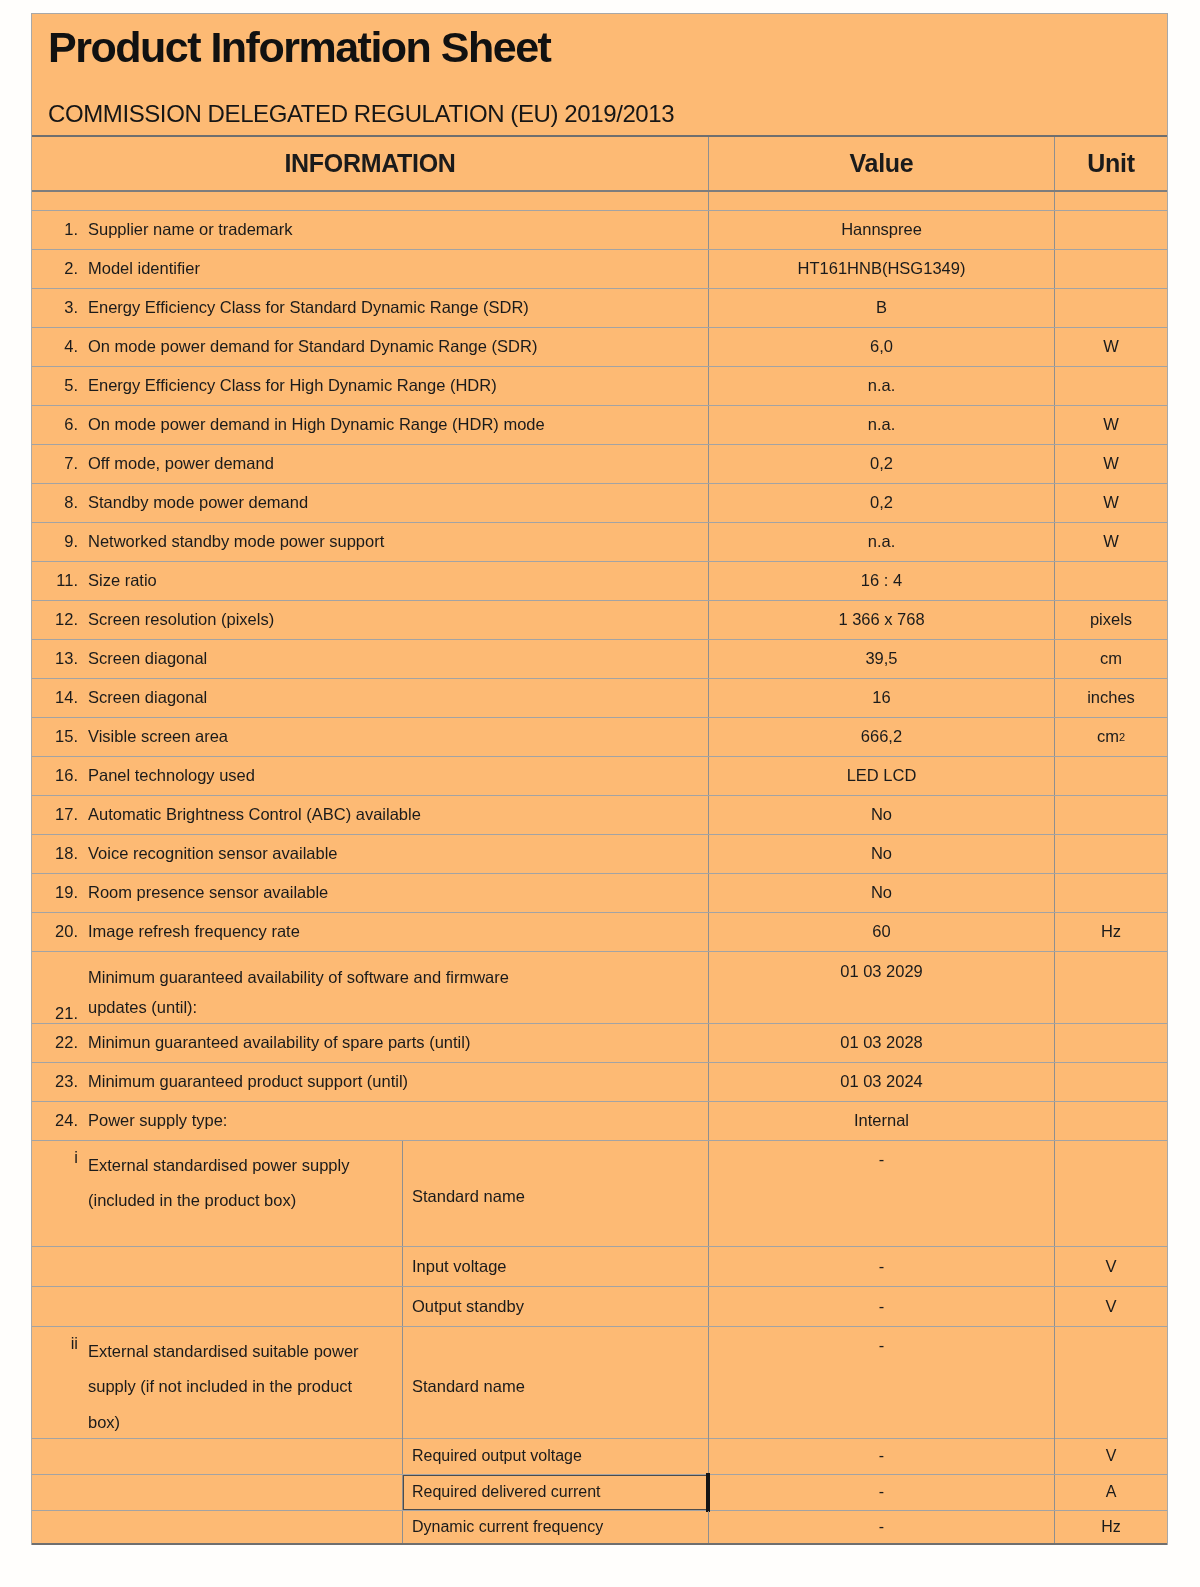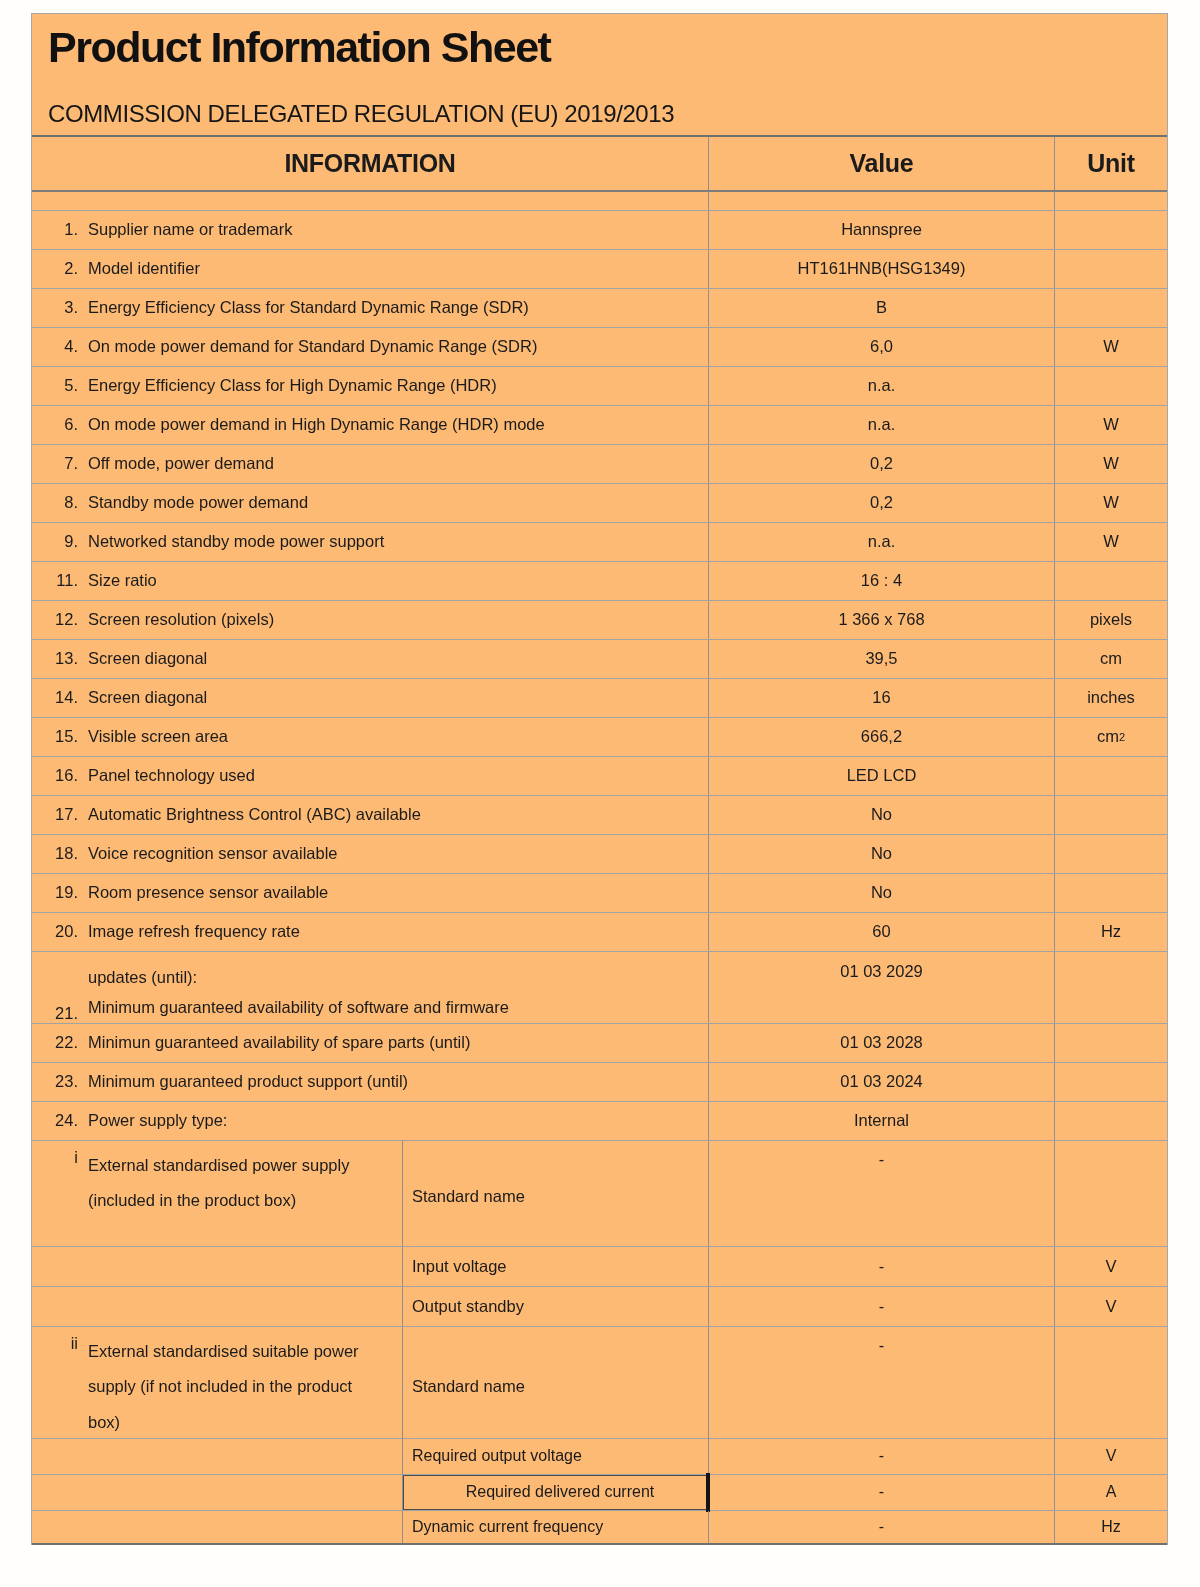--- a/index.html
+++ b/index.html
@@ -49,21 +49,21 @@
   .r-block .c-val { align-items:flex-start; padding-top:9px; }
   .r-blocki  { height:106px; }
   .r-blockii { height:112px; }
 
   .c-sub { display:flex; align-items:center; padding-left:9px; }
   .r-subrow { height:40px; }
   .r-low { height:36px; font-size:16px; }
   .r-last { height:34px; border-bottom:2px solid #6f6f6f; }
 
   
-  .sel { box-shadow:inset 0 0 0 1px #4c4c4c;justify-content:center; }
+  .sel { box-shadow:inset 0 0 0 1px #4c4c4c; }
   .caret { position:absolute; right:-2px; top:-2px; bottom:-2px; width:4px; background:#141414; }
 </style>
 </head>
 <body>
 
 <div class="sheet">
 
   <div class="titleblock">
     <div class="title">Product Information Sheet</div>
     <div class="subtitle">COMMISSION DELEGATED REGULATION (EU) 2019/2013</div>
@@ -236,22 +236,22 @@
           <span class="lbl">Image refresh frequency rate</span>
         </div>
       <div class="c vline c-val">60</div>
       <div class="c c-unit">Hz</div>
     </div>
 
     <div class="r r-tall">
       <div class="c vline c-info">
         <span class="num">21.</span>
         <span class="lbl">
+          <div>Minimum guaranteed availability of software and firmware</div>
           <div>updates (until):</div>
-          <div>Minimum guaranteed availability of software and firmware</div>
         </span>
       </div>
       <div class="c vline c-val">01 03 2029</div>
       <div class="c c-unit"></div>
     </div>
 
     <div class="r r-std">
       <div class="c vline c-info">
           <span class="num">22.</span>
           <span class="lbl">Minimun guaranteed availability of spare parts (until)</span>

